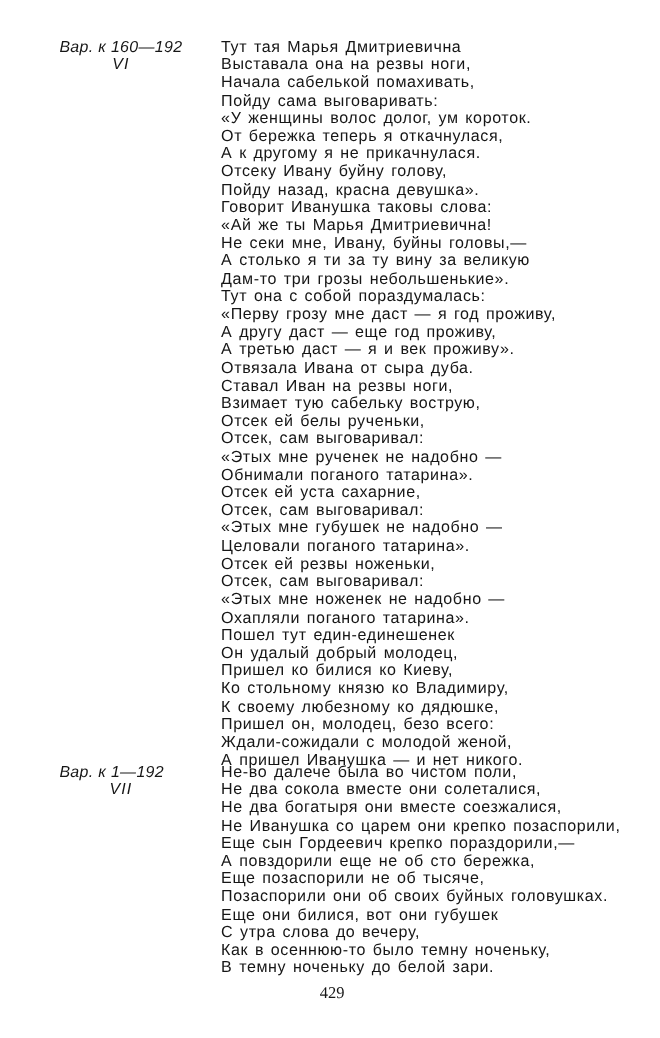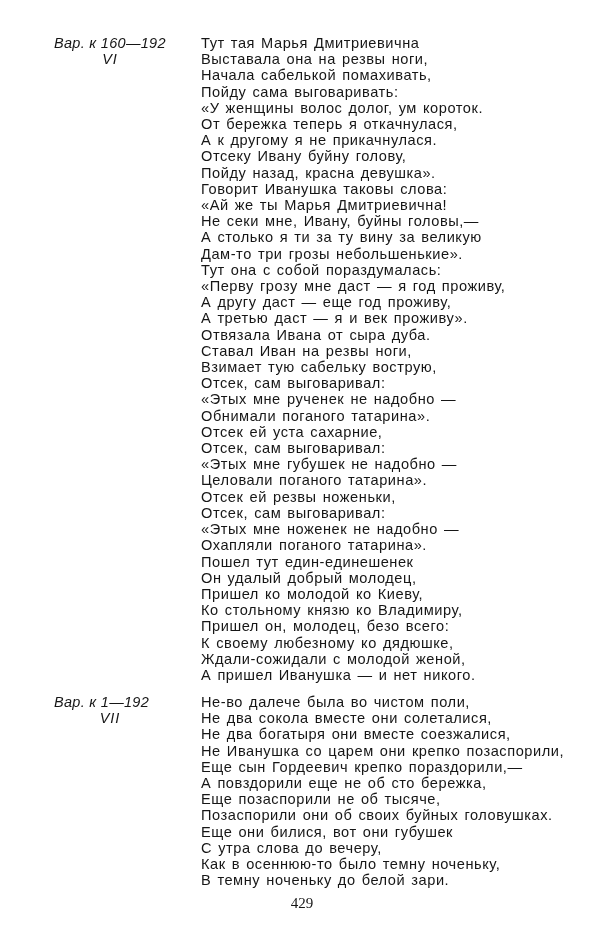--- a/index.html
+++ b/index.html
@@ -90,37 +90,38 @@
       <span class="verse-line">Не секи мне, Ивану, буйны головы,—</span>
       <span class="verse-line">А столько я ти за ту вину за великую</span>
       <span class="verse-line">Дам-то три грозы небольшенькие».</span>
       <span class="verse-line">Тут она с собой пораздумалась:</span>
       <span class="verse-line">«Перву грозу мне даст — я год проживу,</span>
       <span class="verse-line">А другу даст — еще год проживу,</span>
       <span class="verse-line">А третью даст — я и век проживу».</span>
       <span class="verse-line">Отвязала Ивана от сыра дуба.</span>
       <span class="verse-line">Ставал Иван на резвы ноги,</span>
       <span class="verse-line">Взимает тую сабельку вострую,</span>
+      <span class="verse-line">Отсек ей белы рученьки,</span>
       <span class="verse-line">Отсек, сам выговаривал:</span>
       <span class="verse-line">«Этых мне рученек не надобно —</span>
       <span class="verse-line">Обнимали поганого татарина».</span>
       <span class="verse-line">Отсек ей уста сахарние,</span>
       <span class="verse-line">Отсек, сам выговаривал:</span>
       <span class="verse-line">«Этых мне губушек не надобно —</span>
       <span class="verse-line">Целовали поганого татарина».</span>
       <span class="verse-line">Отсек ей резвы ноженьки,</span>
       <span class="verse-line">Отсек, сам выговаривал:</span>
       <span class="verse-line">«Этых мне ноженек не надобно —</span>
       <span class="verse-line">Охапляли поганого татарина».</span>
       <span class="verse-line">Пошел тут един-единешенек</span>
       <span class="verse-line">Он удалый добрый молодец,</span>
-      <span class="verse-line">Пришел ко молодой ко Киеву,</span>
+      <span class="verse-line">Пришел ко билися ко Киеву,</span>
       <span class="verse-line">Ко стольному князю ко Владимиру,</span>
+      <span class="verse-line">К своему любезному ко дядюшке,</span>
       <span class="verse-line">Пришел он, молодец, безо всего:</span>
-      <span class="verse-line">К своему любезному ко дядюшке,</span>
       <span class="verse-line">Ждали-сожидали с молодой женой,</span>
       <span class="verse-line">А пришел Иванушка — и нет никого.</span>
     </div>
 </div>
 
 <div class="section" id="sec-vii">
   <div class="variant-label">
     <span class="ref">Вар. к 1—192</span>
     <span class="roman">VII</span>
   </div>

